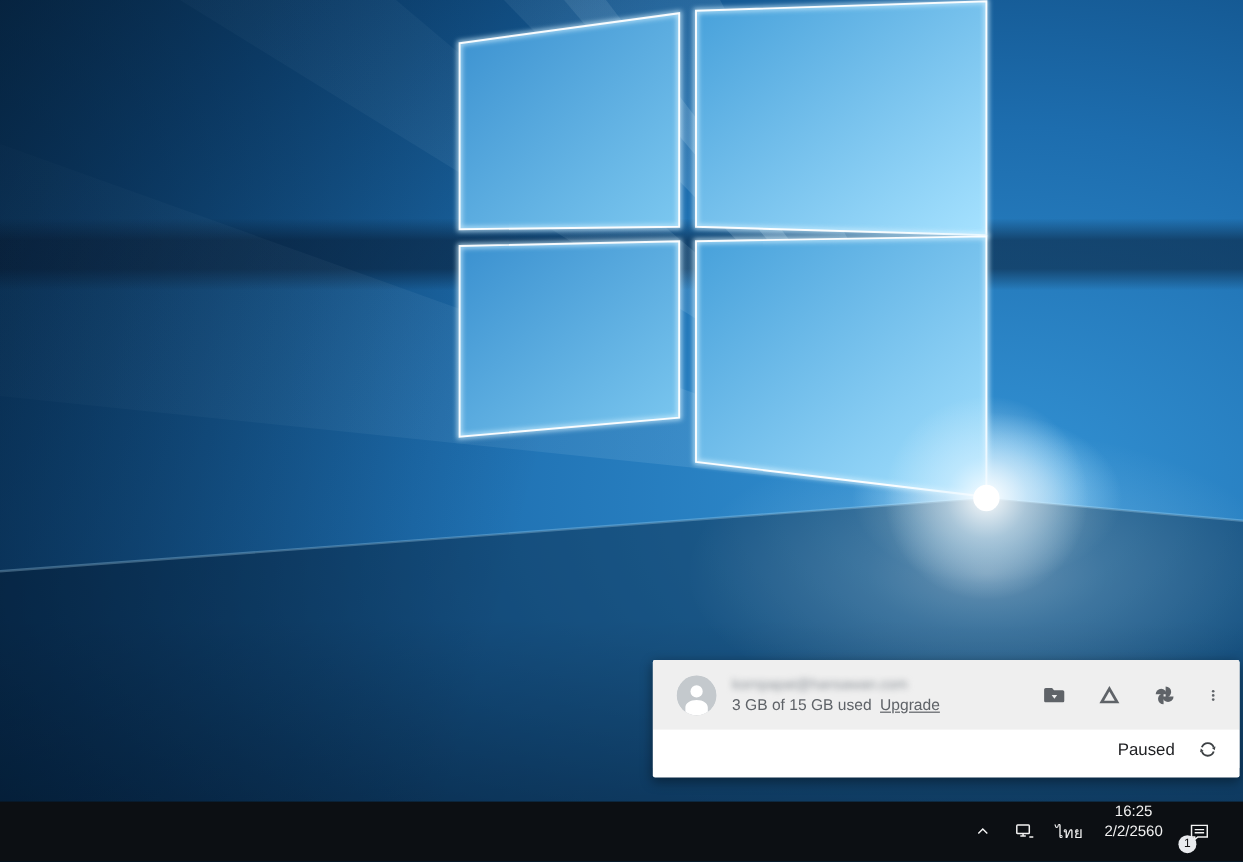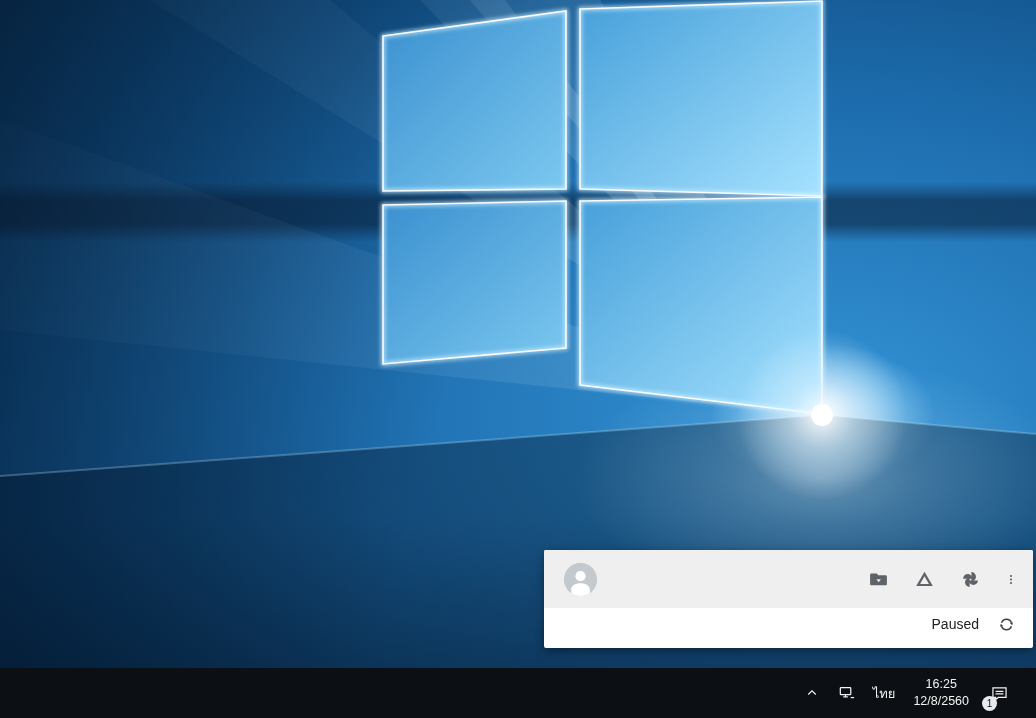--- a/index.html
+++ b/index.html
@@ -59,21 +59,21 @@
   .tray{
     position:absolute;right:0;top:0;height:100%;
     display:flex;align-items:center;padding-right:14px;
   }
   .tray-btn{
     background:none;border:none;color:#f2f2f2;cursor:pointer;
     height:100%;display:flex;align-items:center;justify-content:center;
     padding:0 8px;font-family:"Liberation Sans", sans-serif;
   }
   .lang{font-size:13px;}
-  .clock{flex-direction:column;justify-content:center;line-height:1.35;font-size:12.5px;padding:0 10px;}
+  .clock{flex-direction:column;justify-content:flex-start;line-height:1.35;font-size:12.5px;padding:0 10px;}
   .action{position:relative;padding:0 12px 0 10px;}
   .badge{
     position:absolute;left:3px;bottom:7px;width:15px;height:15px;border-radius:50%;
     background:#e8eaed;color:#111;font-size:10px;line-height:15px;text-align:center;
   }
 </style>
 </head>
 <body>
 
 <div class="screen">
@@ -147,20 +147,26 @@
 
   <div class="popup">
     <div class="popup-top">
       <div class="avatar">
         <svg viewBox="0 0 24 24" width="33" height="33">
           <circle cx="12" cy="12" r="12" fill="#c4c9cd"></circle>
           <circle cx="12" cy="9.6" r="3.7" fill="#ffffff"></circle>
           <path d="M12 14.8c-4 0-6.8 2-6.8 4.5V24h13.6v-4.7c0-2.5-2.8-4.5-6.8-4.5z" fill="#ffffff"></path>
         </svg>
       </div>
+      <div class="acct">
+        <div class="email">kornpapat@hansawan.com</div>
+        <div class="storage-line">
+          <span>3 GB of 15 GB used</span><a class="upgrade">Upgrade</a>
+        </div>
+      </div>
       <div class="top-icons">
         <button class="icon-btn" title="">
           <svg viewBox="0 0 24 24" width="21" height="21">
             <path d="M10 5l1.8 2H20c.9 0 1.6.7 1.6 1.6V17c0 .9-.7 1.6-1.6 1.6H4c-.9 0-1.6-.7-1.6-1.6V6.6C2.4 5.7 3.1 5 4 5h6z" fill="#5f6368"></path>
             <path d="M12.2 15.2l2.6-3.6h-5.2z" fill="#efefef"></path>
           </svg>
         </button>
         <button class="icon-btn">
           <svg viewBox="0 0 24 24" width="21" height="21">
             <path d="M12 3 L21.5 19.5 L2.5 19.5 Z" fill="#5f6368"></path>
@@ -207,21 +213,21 @@
       <button class="tray-btn">
         <svg viewBox="0 0 24 24" width="20" height="20">
           <rect x="4" y="5.5" width="12.5" height="8.5" rx="0.8" fill="none" stroke="#f2f2f2" stroke-width="1.5"></rect>
           <path d="M10.25 14v2.5 M7.5 16.5h5.5" stroke="#f2f2f2" stroke-width="1.5" fill="none"></path>
           <path d="M16.5 17.5h4" stroke="#f2f2f2" stroke-width="1.5" fill="none"></path>
         </svg>
       </button>
       <button class="tray-btn lang">ไทย</button>
       <button class="tray-btn clock">
         <span>16:25</span>
-        <span>12/8/2560</span>
+        <span>2/2/2560</span>
       </button>
       <button class="tray-btn action">
         <svg viewBox="0 0 24 24" width="21" height="21">
           <path d="M4.5 5.5h15v11h-9l-3 2.6v-2.6h-3z" fill="none" stroke="#f2f2f2" stroke-width="1.4"></path>
           <path d="M7.5 9.5h9 M7.5 12.5h9" stroke="#f2f2f2" stroke-width="1.3" fill="none"></path>
         </svg>
         <span class="badge">1</span>
       </button>
     </div>
   </div>

